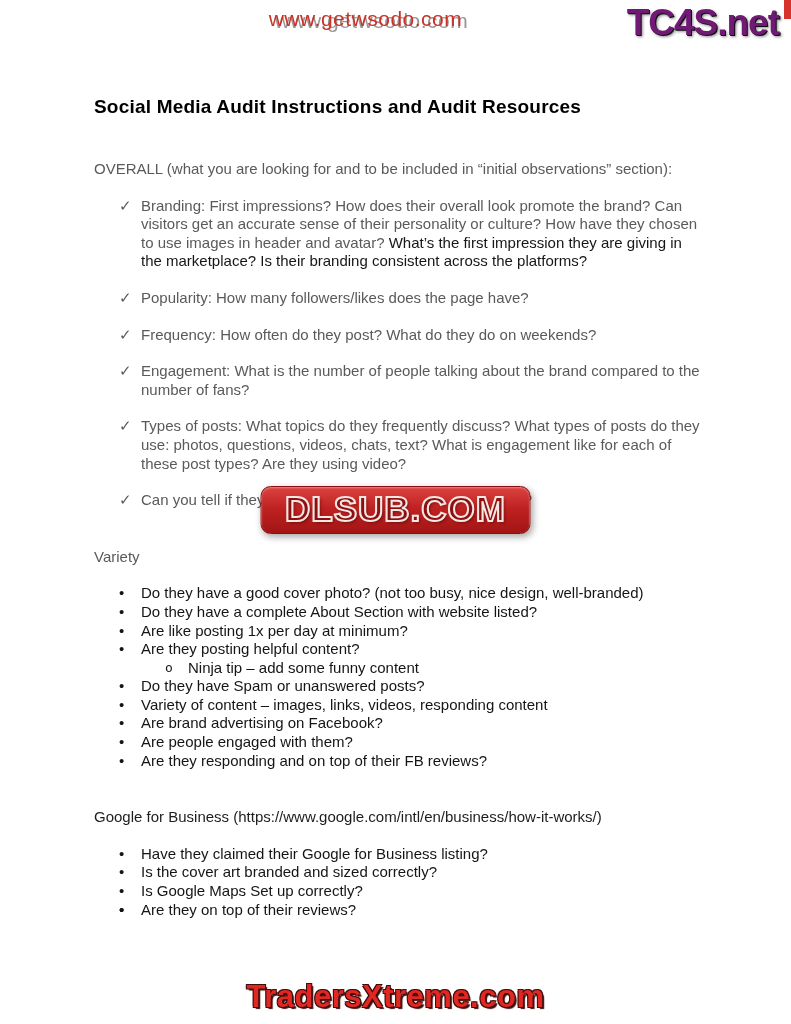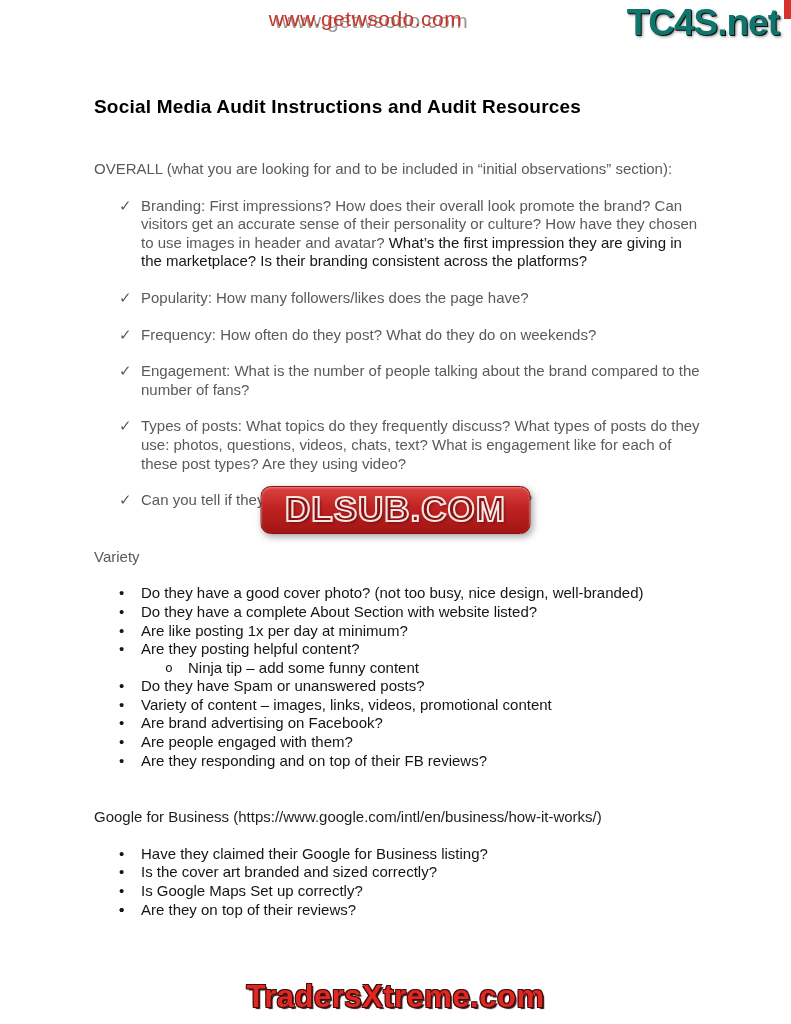--- a/index.html
+++ b/index.html
@@ -79,21 +79,21 @@
     color: #cb3227;
     text-shadow: 6px 2px 0 rgba(125,125,125,0.8);
     letter-spacing: 0.5px;
   }
   .wm-tc4s {
     position: absolute;
     top: 2px; right: 12px;
     font-size: 37px;
     font-weight: bold;
     letter-spacing: -1px;
-    color: #0f766e;
+    color: #701a75;
     text-shadow: 1px 1px 0 #0e0e0e, 2px 2px 3px rgba(0,0,0,0.45);
     text-align: center;
   }
   .wm-badge {
     position: absolute;
     top: 486px;
     left: 50%;
     transform: translateX(-50%);
     padding: 1px 24px 3px 24px;
     background: linear-gradient(180deg, #da4340 0%, #c02222 45%, #a31414 100%);
@@ -198,21 +198,21 @@
       <li class="sub">
         <span class="marker">o</span>
         <span>Ninja tip – add some funny content</span>
       </li>
       <li>
         <span class="marker">•</span>
         <span>Do they have Spam or unanswered posts?</span>
       </li>
       <li>
         <span class="marker">•</span>
-        <span>Variety of content – images, links, videos, promotional content</span>
+        <span>Variety of content – images, links, videos, responding content</span>
       </li>
       <li>
         <span class="marker">•</span>
         <span>Are brand advertising on Facebook?</span>
       </li>
       <li>
         <span class="marker">•</span>
         <span>Are people engaged with them?</span>
       </li>
       <li>

